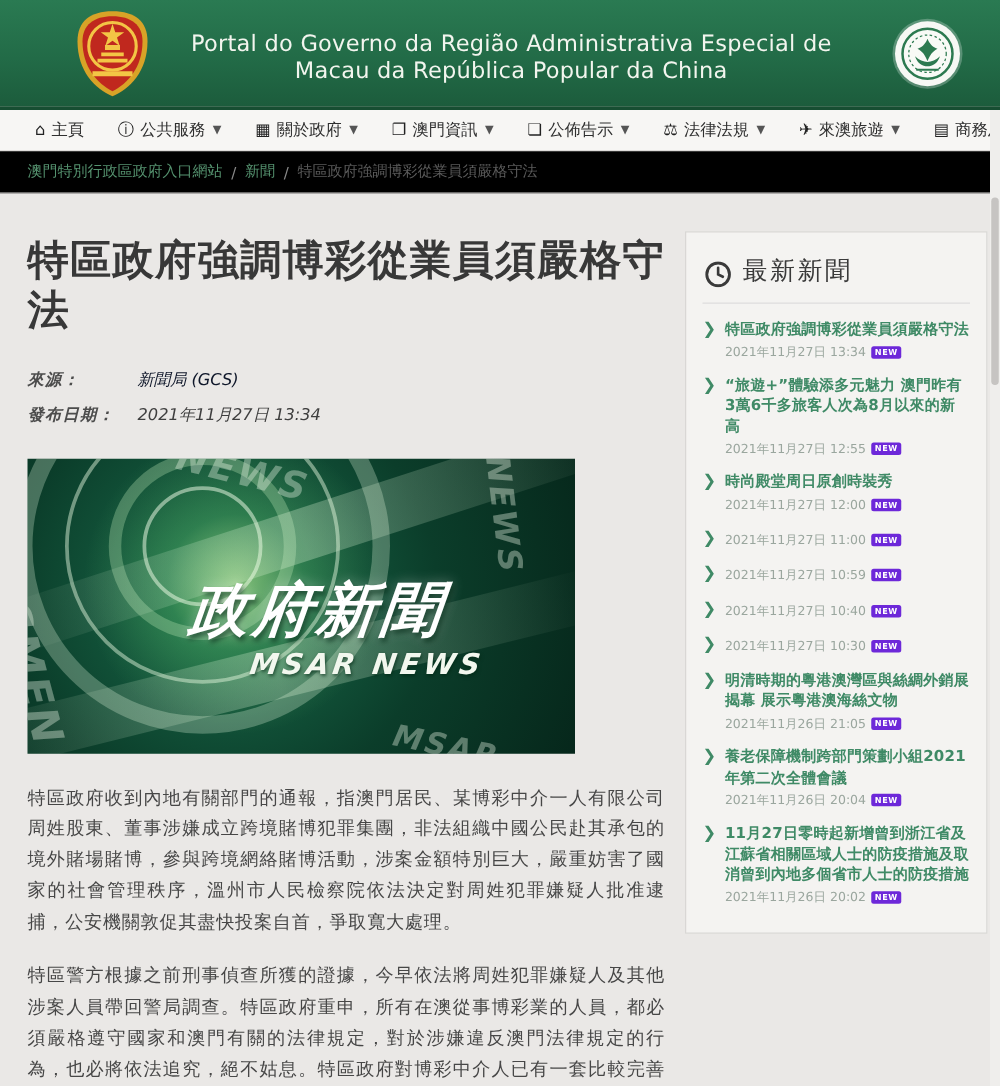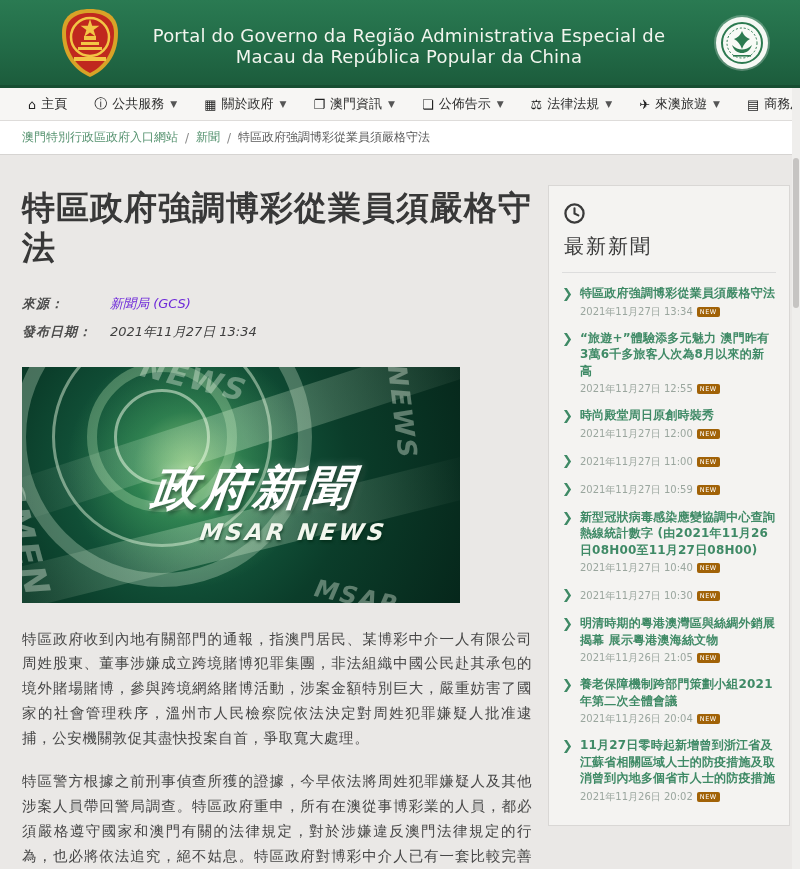--- a/index.html
+++ b/index.html
@@ -28,40 +28,40 @@
   .nav {
     height:33px; background:#f7f6f4; border-bottom:1px solid #dedcda;
     display:flex; align-items:center; padding:0 28px; gap:27px;
   }
   .nav-item { display:flex; align-items:center; gap:5px; font-size:13px; color:#2f2f2f; cursor:pointer; white-space:nowrap; }
   .nav-item .glyph { font-size:13px; color:#222; }
   .nav-item .caret { font-size:9px; color:#555; margin-left:1px; }
 
   
   .breadcrumb {
-    height:34px; background:#ffffff; border-bottom:1px solid #d6d4d2;
+    height:34px; background:#000000; border-bottom:1px solid #d6d4d2;
     display:flex; align-items:center; padding:0 22px; font-size:12px;
   }
   .crumb-wrap { display:flex; align-items:center; }
   .crumb { color:#55926f; cursor:pointer; }
   .crumb-wrap:last-child .crumb { color:#5a5a5a; cursor:default; }
   .crumb-sep { margin:0 7px; color:#8a8a8a; }
   .crumb-wrap:last-child .crumb-sep { display:none; }
 
   
   .content { display:flex; padding:0 6px 0 22px; }
   .main-col { width:510px; flex:0 0 auto; }
   .side-col { width:242px; flex:0 0 auto; margin-left:16px; margin-top:30px; }
 
   
   .article-title { font-size:33px; font-weight:bold; color:#383838; line-height:1.22; margin-top:33px; letter-spacing:1px; }
   .meta { margin-top:26px; font-size:13px; }
   .meta-row { display:flex; margin-bottom:10px; align-items:baseline;font-style:italic; }
   .meta-label { width:88px; color:#4c4c4c; font-weight:bold; letter-spacing:1px; }
-  .meta-source { color:#6d28d9; cursor:pointer; }
+  .meta-source { color:#0f172a; cursor:pointer; }
   .meta-date { color:#3f3f3f; }
 
   
   .news-img {
     width:438px; height:236px; margin-top:26px; position:relative; overflow:hidden;
     background:
       radial-gradient(circle at 38% 42%, rgba(220,255,160,.55) 0%, rgba(120,210,120,.25) 18%, rgba(0,0,0,0) 40%),
       radial-gradient(circle at 36% 45%, #1b7a4d 0%, #12543a 30%, #0b3d2a 55%, #06271b 100%);
   }
   .ring { position:absolute; border-radius:50%; border-style:solid; border-color:rgba(225,245,215,.35); }
@@ -79,29 +79,29 @@
   .img-subtitle {
     position:absolute; left:178px; top:152px; color:#f2f7ee; font-size:23px; font-weight:bold; font-style:italic;
     letter-spacing:3px; transform:skewX(-8deg); text-shadow:1px 2px 3px rgba(0,40,20,.7);
   }
 
   .article-body { margin-top:24px; padding-bottom:28px; border-bottom:1px solid #cfcdcb; }
   .article-body p { font-size:14.5px; color:#474747; line-height:1.72; letter-spacing:.6px; text-align:justify; margin-bottom:18px; }
 
   
   .news-box { background:#f4f3f1; border:1px solid #d9d7d5; padding:13px 13px 10px 13px; }
-  .news-box-header { display:flex; align-items:flex-start; gap:9px; padding:4px 2px 12px 2px; border-bottom:1px solid #ddd;flex-direction:column; }
+  .news-box-header { display:flex; align-items:flex-end; gap:9px; padding:4px 2px 12px 2px; border-bottom:1px solid #ddd; }
   .news-box-title { font-size:20px; color:#3a3a3a; letter-spacing:2px; }
   .clock-icon { width:21px; height:21px; }
   .news-list { margin-top:12px; }
   .news-item { display:flex; gap:7px; margin-bottom:11px; }
   .news-arrow { color:#3f8a66; font-size:13px; font-weight:bold; line-height:1.35; flex:0 0 auto; }
   .news-item-title { font-size:12px; font-weight:bold; color:#3f8a66; line-height:1.38; cursor:pointer; letter-spacing:.2px; }
   .news-item-date { font-size:10px; color:#9aa69e; margin-top:3px; display:flex; align-items:center; gap:4px; }
-  .new-badge { background:#a16207; color:#fff; font-size:6.5px; font-weight:normal; padding:1px 3px; border-radius:2px; letter-spacing:.5px; }
+  .new-badge { background:#6d28d9; color:#fff; font-size:6.5px; font-weight:bold; padding:1px 3px; border-radius:2px; letter-spacing:.5px; }
 
   
   .scrollbar { position:absolute; right:0; top:88px; width:8px; height:781px; background:#efeeec; }
   .scroll-thumb { position:absolute; left:1px; top:70px; width:6px; height:150px; border-radius:3px; background:#c6c4c2; cursor:pointer; }
 </style>
 </head>
 <body>
 
 <div class="header">
   <div class="emblem">
@@ -293,21 +293,20 @@
       <div class="news-item-date">
         <span>2021年11月27日 10:59</span>
         <span class="new-badge">NEW</span>
       </div>
     </div>
   </div>
 
   <div class="news-item">
     <span class="news-arrow">❯</span>
     <div>
-      <div class="news-item-title">新型冠狀病毒感染應變協調中心查詢熱線統計數字 (由2021年11月26日08H00至11月27日08H00)</div>
       <div class="news-item-date">
         <span>2021年11月27日 10:40</span>
         <span class="new-badge">NEW</span>
       </div>
     </div>
   </div>
 
   <div class="news-item">
     <span class="news-arrow">❯</span>
     <div>

